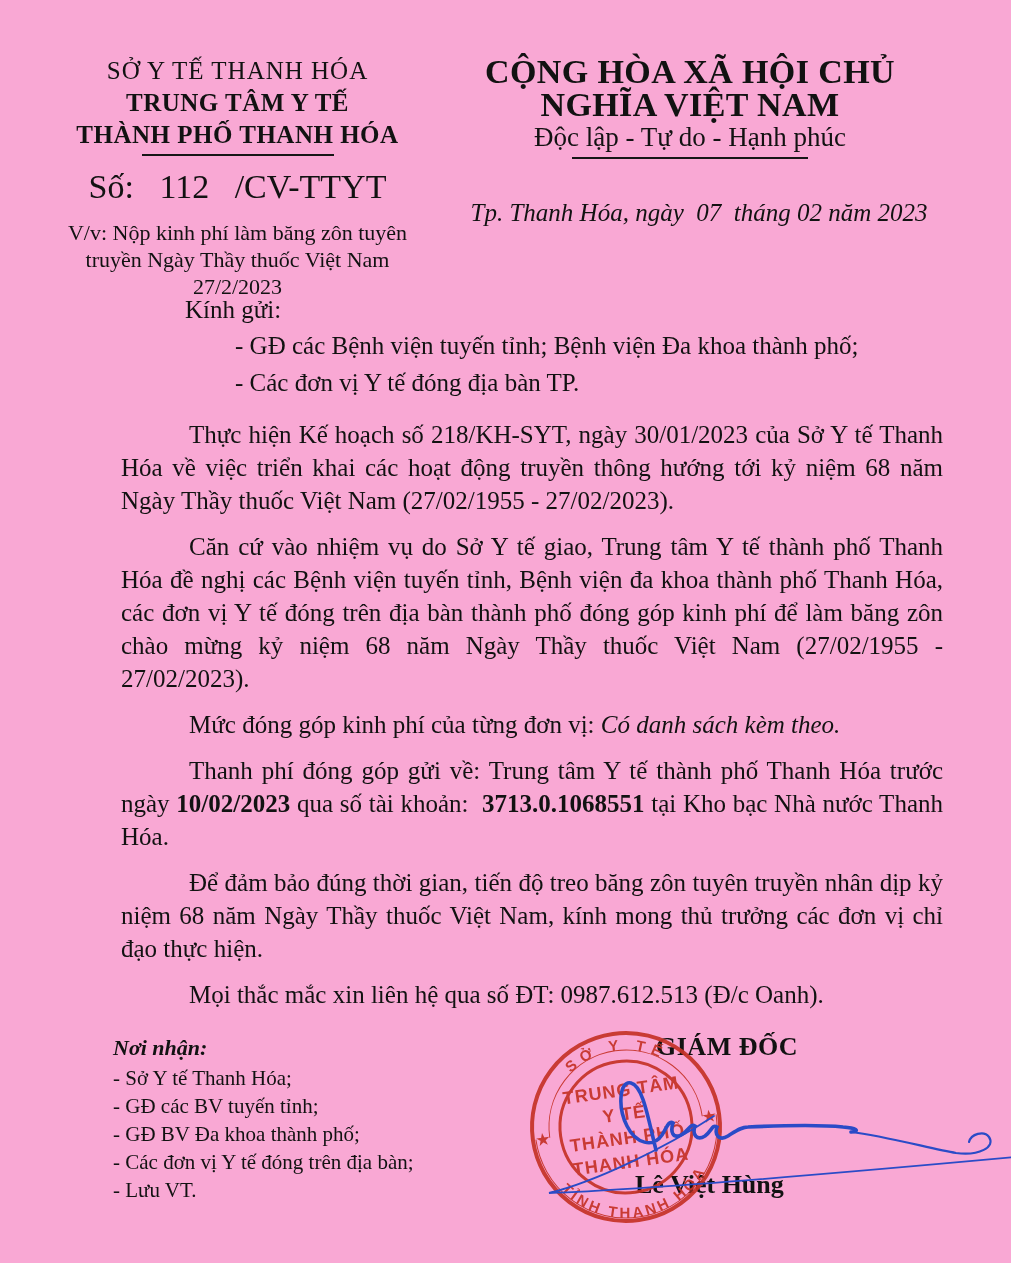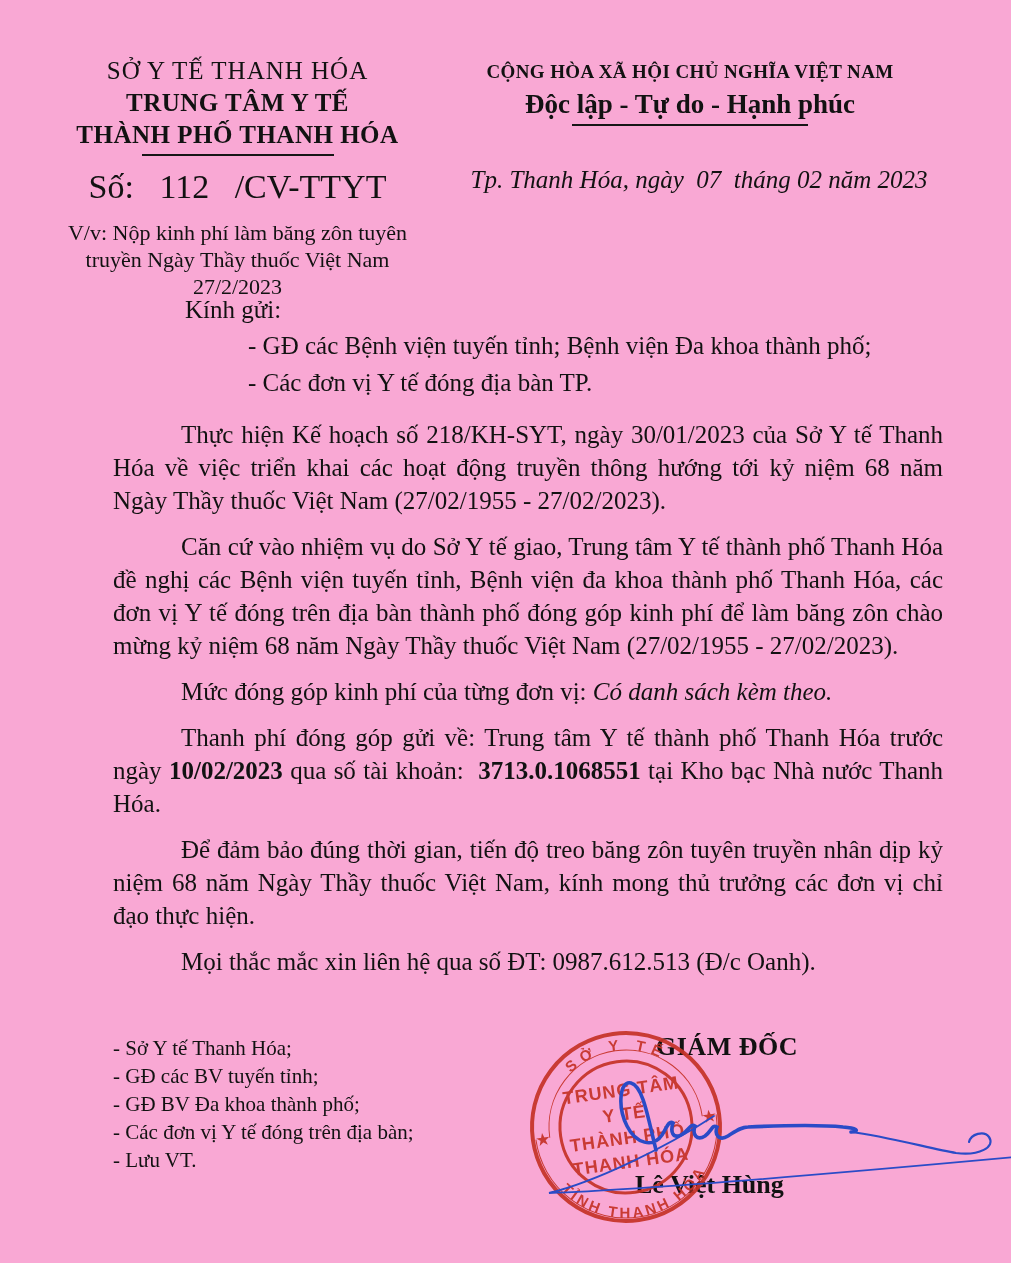--- a/index.html
+++ b/index.html
@@ -10,29 +10,29 @@
   
   .hleft  { position:absolute; left:60px;  top:55px; width:355px; text-align:center; line-height:32px; }
   .hright { position:absolute; left:425px; top:55px; width:530px; text-align:center; line-height:33px; }
   .dept      { font-size:25px; letter-spacing:1px; }
   .org-bold  { font-size:25px; font-weight:bold; letter-spacing:0.5px; }
   .rule      { border:none; border-top:2px solid #161616; margin:3px auto 0; }
   .rule-left  { width:192px; }
   .rule-right { width:236px; }
   .doc-number { font-size:34px; margin-top:15px; white-space:pre; }
   .subject    { font-size:22px; line-height:27px; width:345px; margin:16px auto 0; }
-  .nat1 { font-size:19px; font-weight:bold; letter-spacing:0.4px; }
-  .nat2 { font-size:27px; font-weight:bold; }
+  .nat1 { font-size:34px; font-weight:bold; letter-spacing:0.4px; }
+  .nat2 { font-size:27px; font-weight:normal; }
   .dateline { font-size:25px; font-style:italic; margin-top:37px; white-space:pre; padding-left:18px; }
   
   .salutation { position:absolute; left:185px; top:292px; font-size:25px; line-height:35px; }
-  .recipients { margin-left:63px; line-height:37px; }
+  .recipients { margin-left:50px; line-height:37px; }
   
   .body { position:absolute; left:113px; top:418px; width:830px; font-size:25px; line-height:33px; }
-  .body p { margin:0 0 13px 0; text-indent:68px; text-align:justify;font-family:Liberation Serif, serif; }
+  .body p { margin:0 0 13px 8px; text-indent:68px; text-align:justify;font-family:Liberation Serif, serif; }
   .it { font-style:italic; }
   .bd { font-weight:bold; }
   .sp2 { white-space:pre; }
   
   .footer-cc { position:absolute; left:113px; top:1034px; font-size:21px; line-height:28px; }
   .cc-label { font-size:22px; font-weight:bold; font-style:italic; margin-bottom:2px; }
   .signer-title { position:absolute; left:612px; top:1032px; width:230px; text-align:center;
                   font-weight:bold; font-size:26px; letter-spacing:0.5px; }
   .signer-name  { position:absolute; left:635px; top:1170px; width:230px; text-align:left;
                   font-weight:bold; font-size:26px; }
@@ -72,20 +72,21 @@
   <div class="body">
     <p>Thực hiện Kế hoạch số 218/KH-SYT, ngày 30/01/2023 của Sở Y tế Thanh Hóa về việc triển khai các hoạt động truyền thông hướng tới kỷ niệm 68 năm Ngày Thầy thuốc Việt Nam (27/02/1955 - 27/02/2023).</p>
     <p>Căn cứ vào nhiệm vụ do Sở Y tế giao, Trung tâm Y tế thành phố Thanh Hóa đề nghị các Bệnh viện tuyến tỉnh, Bệnh viện đa khoa thành phố Thanh Hóa, các đơn vị Y tế đóng trên địa bàn thành phố đóng góp kinh phí để làm băng zôn chào mừng kỷ niệm 68 năm Ngày Thầy thuốc Việt Nam (27/02/1955 - 27/02/2023).</p>
     <p><span>Mức đóng góp kinh phí của từng đơn vị: </span><span class="it">Có danh sách  kèm theo.</span></p>
     <p><span>Thanh phí đóng góp gửi về: Trung tâm Y tế thành phố Thanh Hóa trước ngày </span><span class="bd">10/02/2023</span><span class="sp2"> qua số tài khoản:  </span><span class="bd">3713.0.1068551</span><span> tại Kho bạc Nhà nước Thanh Hóa.</span></p>
     <p>Để đảm bảo đúng thời gian, tiến độ treo băng zôn tuyên truyền nhân dịp kỷ niệm 68 năm Ngày Thầy thuốc Việt Nam, kính mong thủ trưởng các đơn vị chỉ đạo thực hiện.</p>
     <p>Mọi thắc mắc xin liên hệ qua số ĐT: 0987.612.513 (Đ/c Oanh).</p>
   </div>
 
   <div class="footer-cc">
+    <div class="cc-label">Nơi nhận:</div>
     <div>- Sở Y tế Thanh Hóa;</div>
     <div>- GĐ các BV tuyến tỉnh;</div>
     <div>- GĐ BV Đa khoa thành phố;</div>
     <div>- Các đơn vị Y tế đóng trên địa bàn;</div>
     <div>- Lưu VT.</div>
   </div>
 
   <div class="signer-title">GIÁM ĐỐC</div>
   <div class="signer-name">Lê Việt Hùng</div>
 

